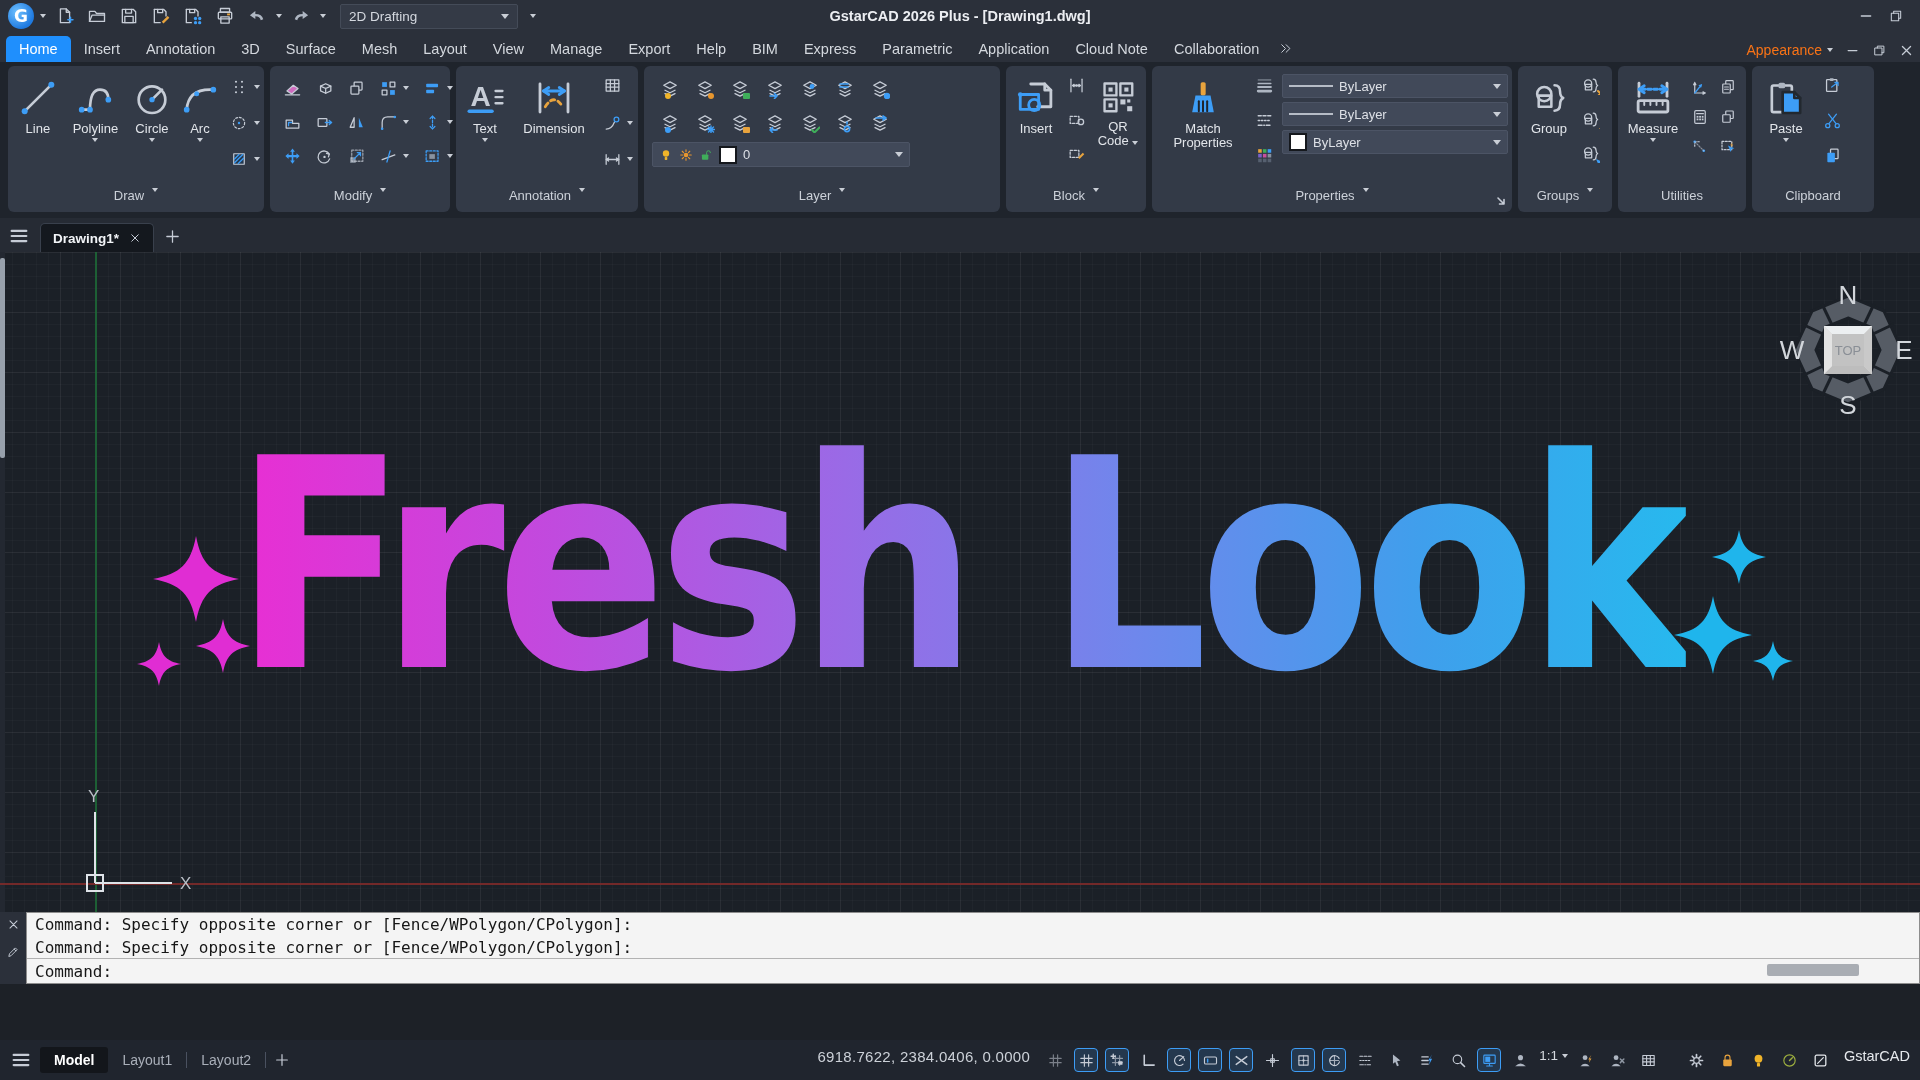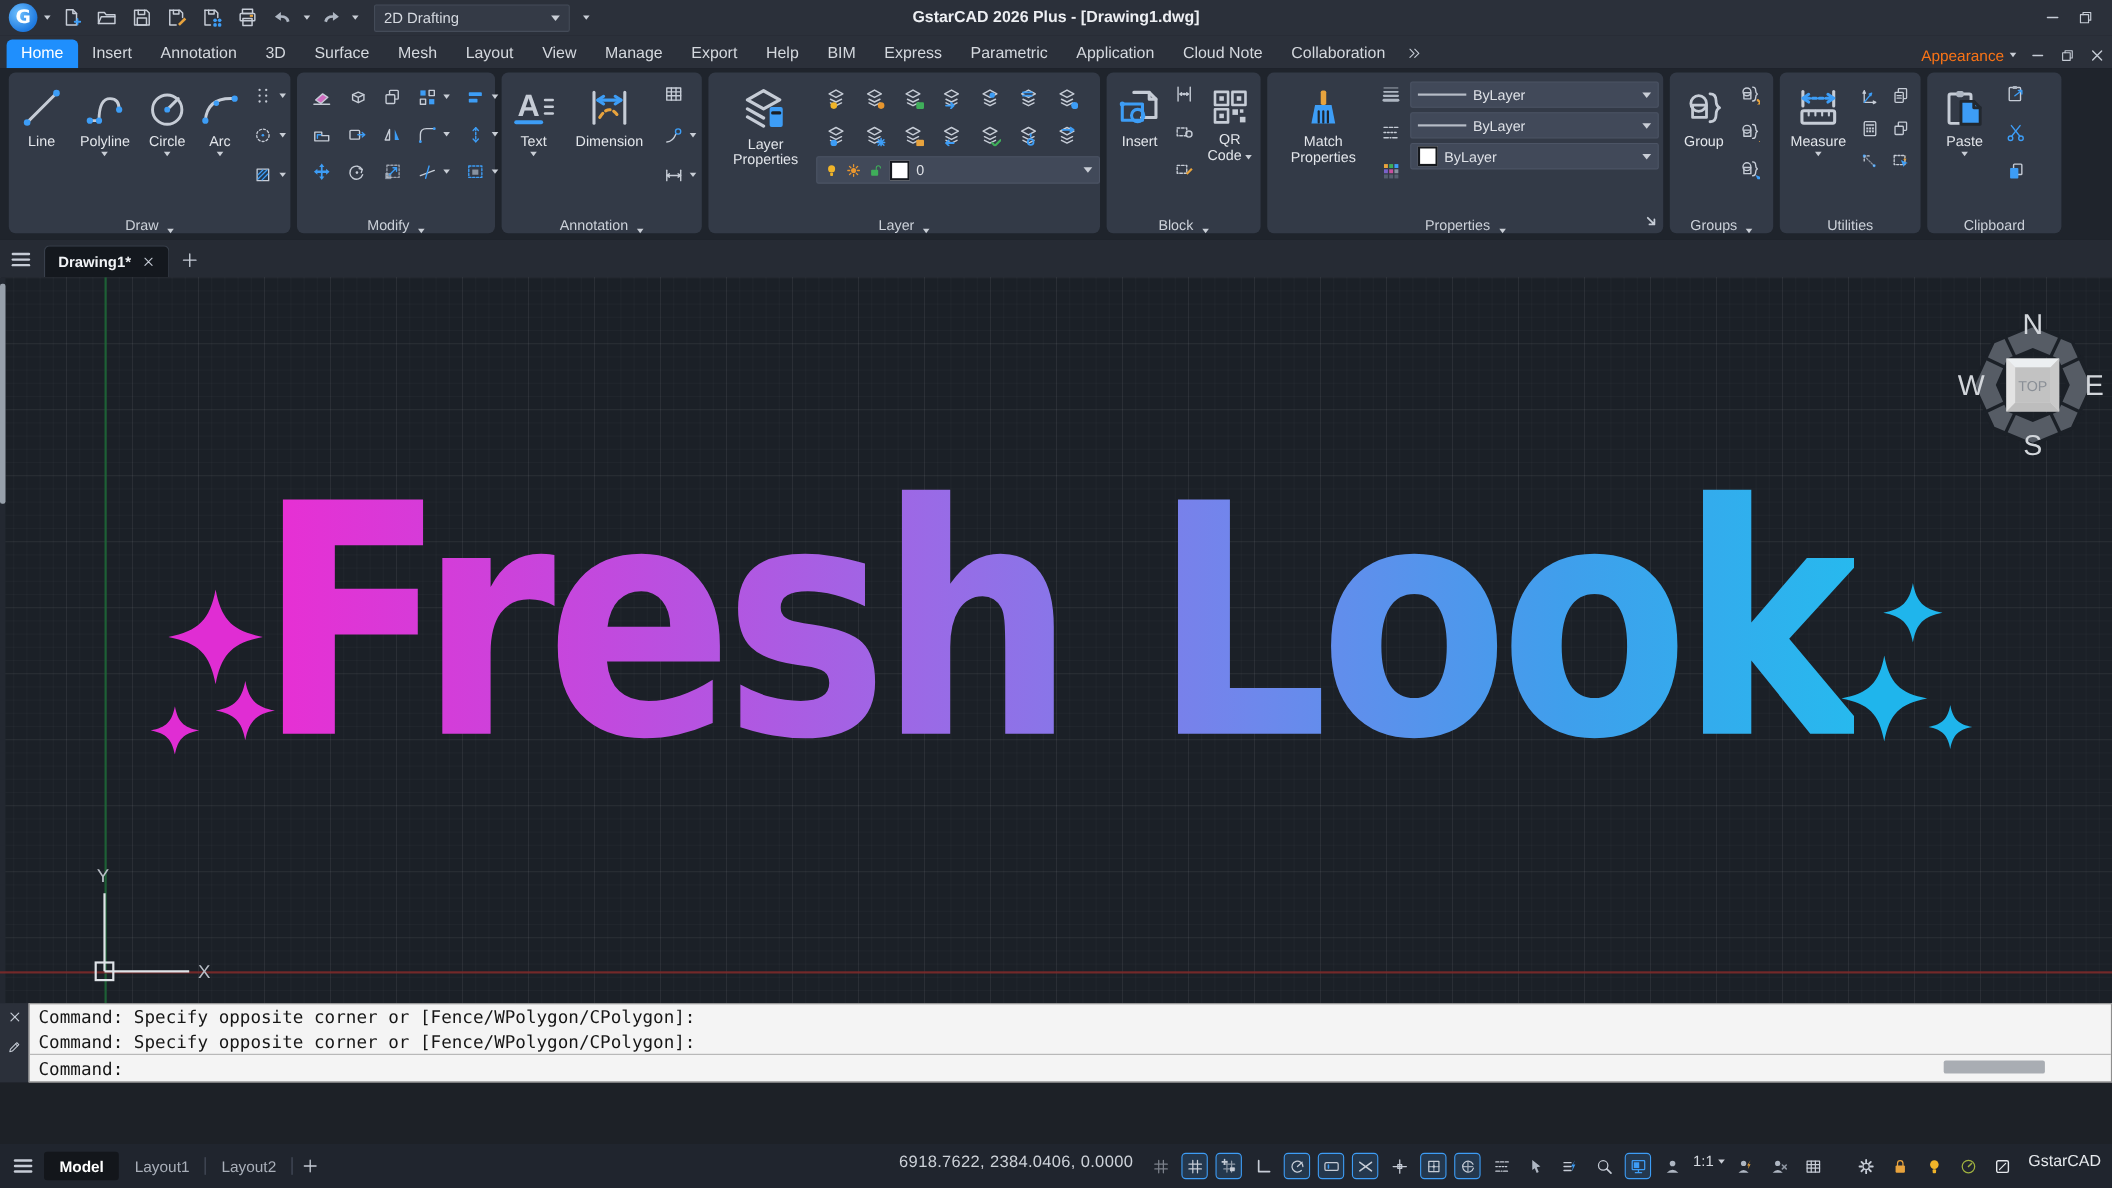--- a/index.html
+++ b/index.html
@@ -22,21 +22,21 @@
   
   #tabrow{left:0;top:32px;width:1920px;height:30px;background:#2b303a;display:flex;align-items:flex-end;padding:0 6px;box-sizing:border-box;}
   .rtab{padding:5px 13px;font-size:14.5px;color:#d4d8de;white-space:nowrap;}
   .rtab.active{background:#1f8ffd;color:#fff;border-radius:5px 5px 0 0;}
   #tabrow-right{margin-left:auto;display:flex;align-items:center;gap:12px;padding-bottom:4px;color:#f97316;font-size:14px;}
 
   
   #ribbon{left:0;top:62px;width:1920px;height:156px;background:#1f242c;display:flex;gap:6px;padding:4px 8px 6px 8px;box-sizing:border-box;}
   .panel{background:#333a47;border-radius:6px;display:flex;flex-direction:column;position:relative;flex:0 0 auto;}
   .pbody{flex:1;display:flex;padding:6px 4px 0 4px;gap:2px;}
-  .plabel{height:24px;display:flex;align-items:flex-end;justify-content:center;gap:8px;font-size:13px;color:#ccd1d9;}
+  .plabel{height:24px;display:flex;align-items:flex-start;justify-content:center;gap:8px;font-size:13px;color:#ccd1d9;}
   .bigbtn{display:flex;flex-direction:column;align-items:center;padding-top:4px;gap:2px;border-radius:4px;}
   .bigbtn .lbl{font-size:13px;color:#e2e5ea;text-align:center;line-height:1.1;}
   .sbtn{width:28px;height:26px;display:flex;align-items:center;justify-content:center;border-radius:3px;}
   .scell{display:flex;align-items:center;gap:1px;}
   .mini-grid{display:grid;grid-template-rows:repeat(3,30px);align-content:start;}
   .swatch{width:14px;height:14px;background:#fff;border:2px solid #15181d;display:inline-block;}
   .rsel{background:#414959;border:1px solid #4c5465;border-radius:2px;display:flex;align-items:center;padding:0 6px;gap:6px;font-size:13px;color:#dde0e6;}
   .lineglyph{width:44px;height:2px;background:#b6bcc6;display:inline-block;}
 
   
@@ -880,26 +880,20 @@
       </div>
     </div>
     <div class="plabel">
       <span>Annotation</span>
         <span class="car sm"></span>
     </div>
   </div>
 
   <div class="panel" style="width:356px">
     <div class="pbody" style="padding-left:8px">
-      <div class="bigbtn" style="width:92px">
-        <svg class="ic" width="44" height="46">
-            <use href="#s-layerprops"></use>
-          </svg>
-        <span class="lbl" style="width:88px">Layer Properties</span>
-      </div>
       <div style="display:flex;flex-direction:column;gap:2px;flex:1">
         <div style="display:grid;grid-template-columns:repeat(7,35px);grid-template-rows:34px 34px;justify-items:center;align-items:center">
           <div class="sbtn">
               <svg class="ic" width="20" height="20">
                 <use href="#s-ltool"></use>
                 <circle cx="8" cy="17" r="3" fill="#f0b429" stroke="none"></circle>
               </svg>
             </div>
           <div class="sbtn">
               <svg class="ic" width="20" height="20">

